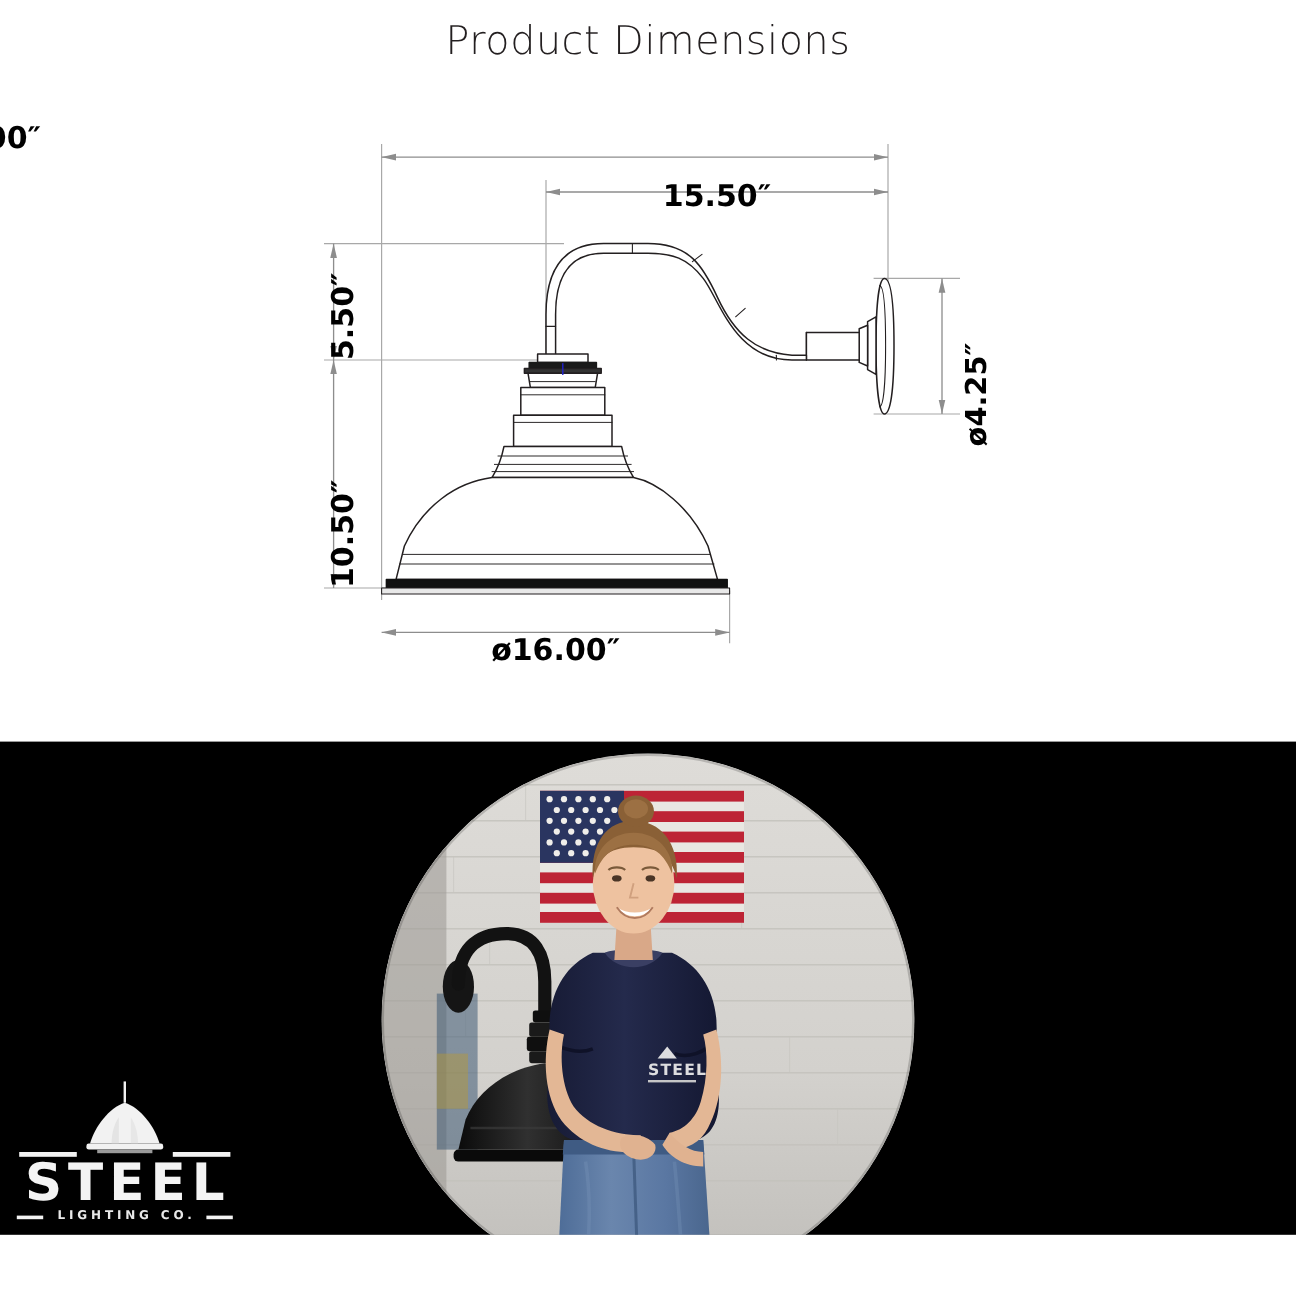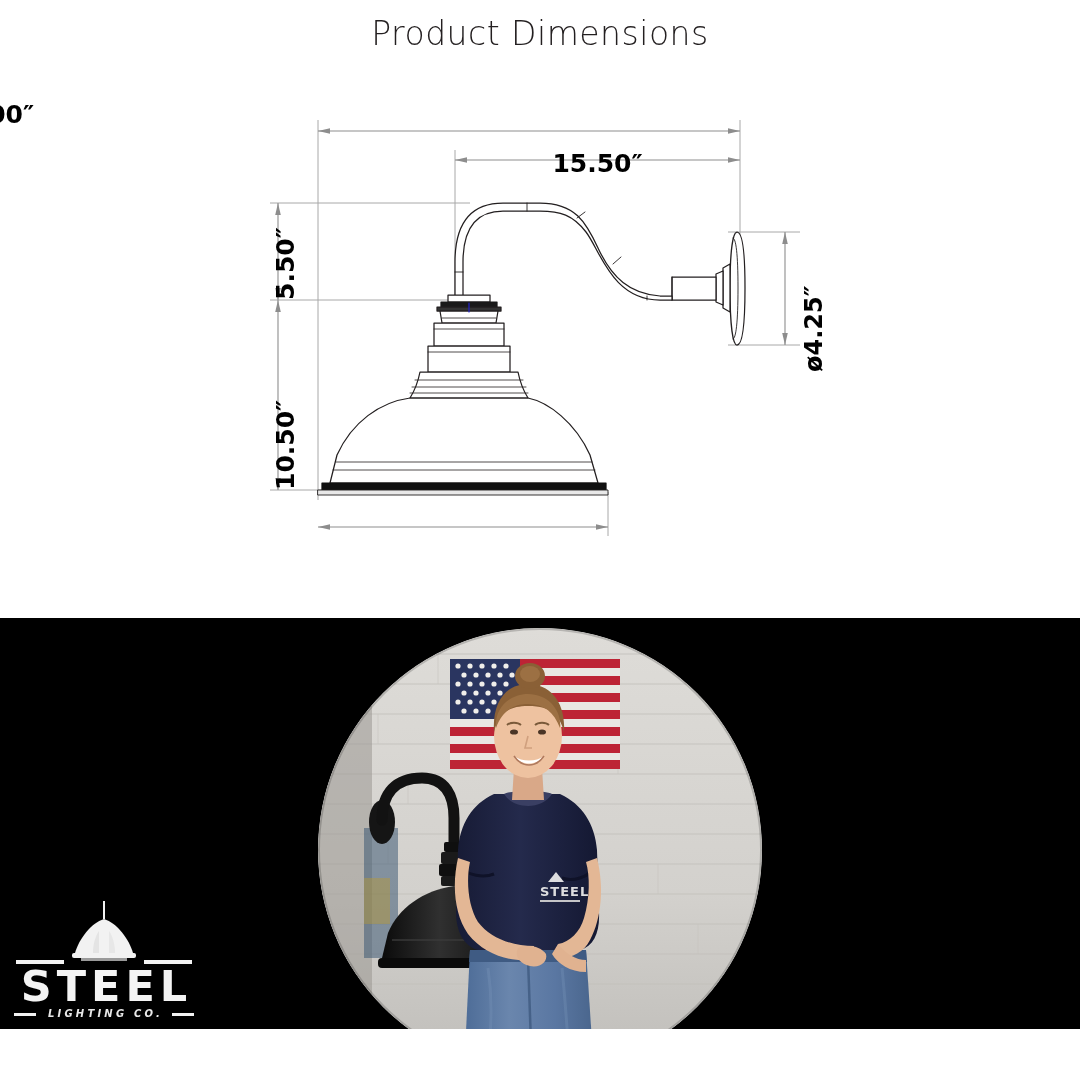--- a/index.html
+++ b/index.html
@@ -190,21 +190,20 @@
     top: 0;
     width: 180px;
     text-align: center;
     font-family: "DejaVu Sans", sans-serif;
     font-weight: bold;
     font-size: 10px;
     line-height: 11px;
     letter-spacing: 3.2px;
     color: #e8e8e8;
     text-indent: 3px;
-    font-style: italic;
   }
   #logo-rule-sub-left  { left: 0px;   top: 5px; width: 22px; height: 3px; }
   #logo-rule-sub-right { left: 158px; top: 5px; width: 22px; height: 3px; }
 </style>
 </head>
 <body>
 
 <div id="page">
 
   <div id="drawing-panel">
@@ -340,20 +339,21 @@
       </g>
     </svg>
 
     <div class="dim-label" id="label-23">
       <span id="label-23-inner">23.00″</span>
     </div>
     <div class="dim-label" id="label-1550">15.50″</div>
     <div class="dim-label vertical" id="label-550">5.50″</div>
     <div class="dim-label vertical" id="label-1050">10.50″</div>
     <div class="dim-label vertical" id="label-425">ø4.25″</div>
+    <div class="dim-label" id="label-16">ø16.00″</div>
   </div>
 
   <div id="photo-panel">
 
     <div id="photo-circle">
       <svg id="photo-svg" viewBox="0 0 444 444">
         <defs>
           <clipPath id="circClip">
               <circle cx="222" cy="222" r="222"></circle>
             </clipPath>

